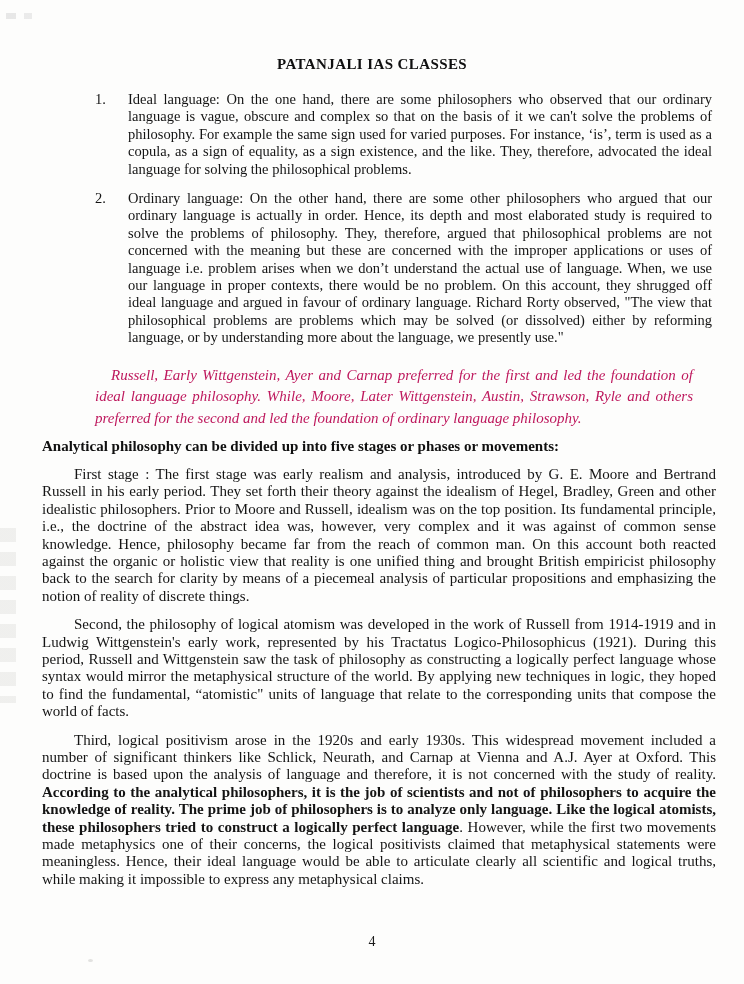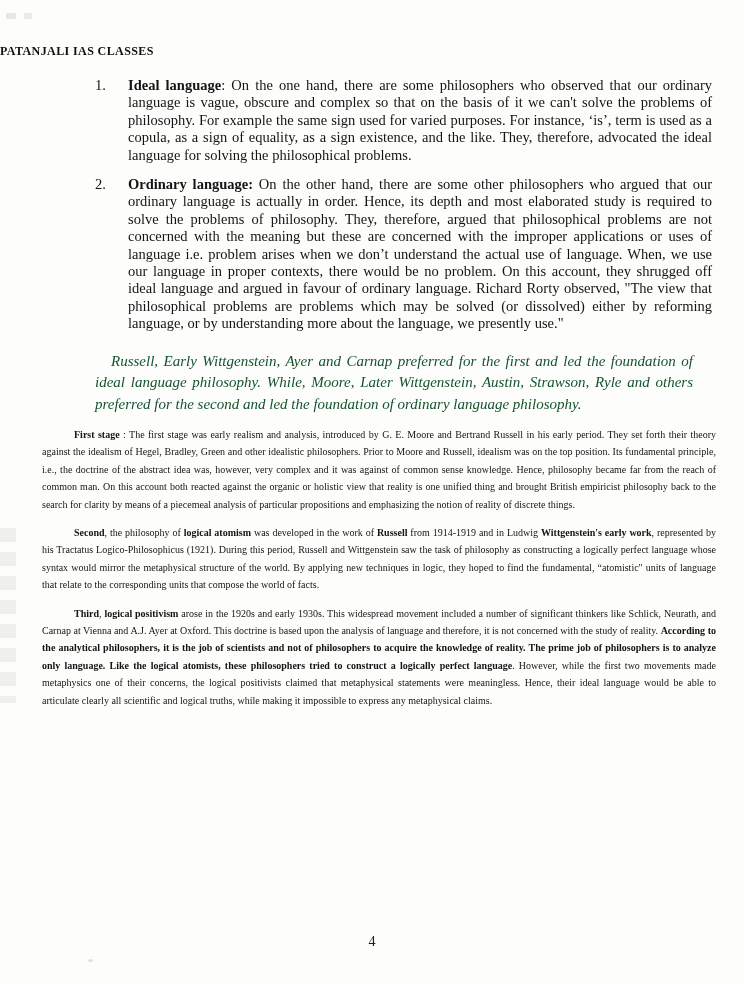--- a/index.html
+++ b/index.html
@@ -10,23 +10,24 @@
     color:#141414;
     overflow:hidden;
   }
   .page{
     position:relative;
     width:744px;height:984px;
     background:#fdfdfc;
     box-sizing:border-box;
   }
   .title{
-    padding-top:44px;
+    padding-top:56px;
+    text-align:center;
     font-weight:bold;
-    font-size:12px;
+    font-size:15px;
     letter-spacing:.4px;
     color:#101010;
   }
   .list{margin-top:18px;}
   .li{
     display:flex;
     margin:0 32px 12px 95px;
   }
   .num{
     flex:0 0 33px;
@@ -39,46 +40,46 @@
     line-height:17.4px;
     text-align:justify;
   }
   .note{
     margin:18px 51px 0 95px;
     font-style:italic;
     font-size:15px;
     line-height:21.4px;
     text-indent:16px;
     text-align:justify;
-    color:#14532d;
+    color:#be185d;
   }
   .heading{
     margin:8px 28px 0 42px;
     font-weight:bold;
     font-size:15px;
     line-height:18px;
     color:#101010;
   }
   .para{
     margin:11px 28px 0 42px;
-    font-size:10px;
+    font-size:15px;
     line-height:17.4px;
     text-align:justify;
     text-indent:32px;
   }
   .pagenum{
     position:absolute;
     left:0;right:0;
     bottom:34px;
     text-align:center;
     font-size:14px;
     color:#1a1a1a;
   }
   .run-normal{font-weight:normal;font-style:normal;}
-  .run-bold{font-weight:bold;}
+  .run-bold{font-weight:normal;}
   .run-italic{}
   .run-bolditalic{font-weight:bold;}
   
   .artifact-corner{
     position:absolute;top:13px;left:6px;
     width:30px;height:6px;
     background:
       linear-gradient(to right,#dedede 0 10px,transparent 10px 18px,#e3e3e3 18px 26px,transparent 26px);
     opacity:.7;
   }
@@ -115,19 +116,20 @@
       <div class="li-body"><span class="run-bold">Ideal language</span><span class="run-normal">: On the one hand, there are some philosophers who observed that our ordinary language is vague, obscure and complex so that on the basis of it we can't solve the problems of philosophy. </span><span class="run-italic">For example</span><span class="run-normal"> the same sign used for varied purposes. For instance, ‘is’, term is used as a </span><span class="run-italic">copula</span><span class="run-normal">, as a </span><span class="run-italic">sign of equality</span><span class="run-normal">, as a </span><span class="run-italic">sign existence</span><span class="run-normal">, and the like. They, therefore, advocated the ideal language for solving the philosophical problems.</span></div>
     </div>
     <div class="li">
       <span class="num">2.</span>
       <div class="li-body"><span class="run-bold">Ordinary language:</span><span class="run-normal"> On the other hand, there are some other philosophers who argued that our ordinary language is actually in order. Hence, its depth and most elaborated study is required to solve the problems of philosophy. They, therefore, argued that philosophical problems are not concerned with the meaning but these are concerned with the improper applications or uses of language i.e. problem arises when we don’t understand the actual use of language. When, we use our language in proper contexts, there would be no problem. On this account, they shrugged off ideal language and argued in favour of ordinary language. Richard Rorty observed, "The view that philosophical problems are problems which may be solved (or dissolved) either by reforming language, or by understanding more about the language, we presently use."</span></div>
     </div>
   </div>
 
   <div class="note"><span class="run-italic">Russell, Early Wittgenstein, Ayer and Carnap preferred for the first and led the foundation of ideal language philosophy. While, Moore, Later Wittgenstein, Austin, Strawson, Ryle and others preferred for the second and led the foundation of ordinary language philosophy.</span></div>
 
+  <div class="heading">Analytical philosophy can be divided up into five stages or phases or movements:</div>
 
   <div class="para"><span class="run-bold">First stage</span><span class="run-normal"> : The first stage was early realism and analysis, introduced by G. E. Moore and Bertrand Russell in his early period. They set forth their theory against the idealism of Hegel, Bradley, Green and other idealistic philosophers. Prior to Moore and Russell, idealism was on the top position. Its fundamental principle, </span><span class="run-italic">i.e.,</span><span class="run-normal"> the doctrine of the abstract idea was, however, very complex and it was against of common sense knowledge. Hence, philosophy became far from the reach of common man. On this account both reacted against the organic or holistic view that reality is one unified thing and brought British empiricist philosophy back to the search for clarity by means of a piecemeal analysis of particular propositions and emphasizing the notion of reality of discrete things.</span></div>
   <div class="para"><span class="run-bold">Second</span><span class="run-normal">, the philosophy of </span><span class="run-bold">logical atomism</span><span class="run-normal"> was developed in the work of </span><span class="run-bold">Russell</span><span class="run-normal"> from 1914-1919 and in Ludwig </span><span class="run-bold">Wittgenstein's early work</span><span class="run-normal">, represented by his </span><span class="run-italic">Tractatus Logico-Philosophicus (1921)</span><span class="run-normal">. During this period, Russell and Wittgenstein saw the task of philosophy as constructing a logically perfect language whose syntax would mirror the metaphysical structure of the world. By applying new techniques in logic, they hoped to find the fundamental, “atomistic" units of language that relate to the corresponding units that compose the world of facts.</span></div>
   <div class="para"><span class="run-bold">Third</span><span class="run-normal">, </span><span class="run-bold">logical positivism</span><span class="run-normal"> arose in the 1920s and early 1930s. This widespread movement included a number of significant thinkers like Schlick, Neurath, and Carnap at Vienna and A.J. Ayer at Oxford. This doctrine is based upon the analysis of language and therefore, it is not concerned with the study of reality. </span><span class="run-bolditalic">According to the analytical philosophers, it is the job of scientists and not of philosophers to acquire the knowledge of reality. The prime job of philosophers is to analyze only language. Like the logical atomists, these philosophers tried to construct a logically perfect language</span><span class="run-normal">. However, while the first two movements made metaphysics one of their concerns, the logical positivists claimed that metaphysical statements were meaningless. Hence, their ideal language would be able to articulate clearly all scientific and logical truths, while making it impossible to express any metaphysical claims.</span></div>
 
   <div class="pagenum">4</div>
 </div>
 
 </body></html>

